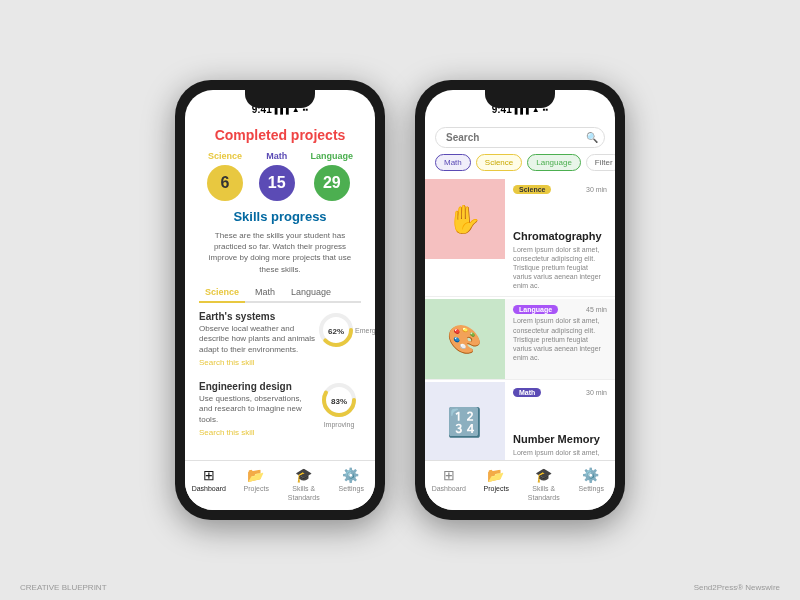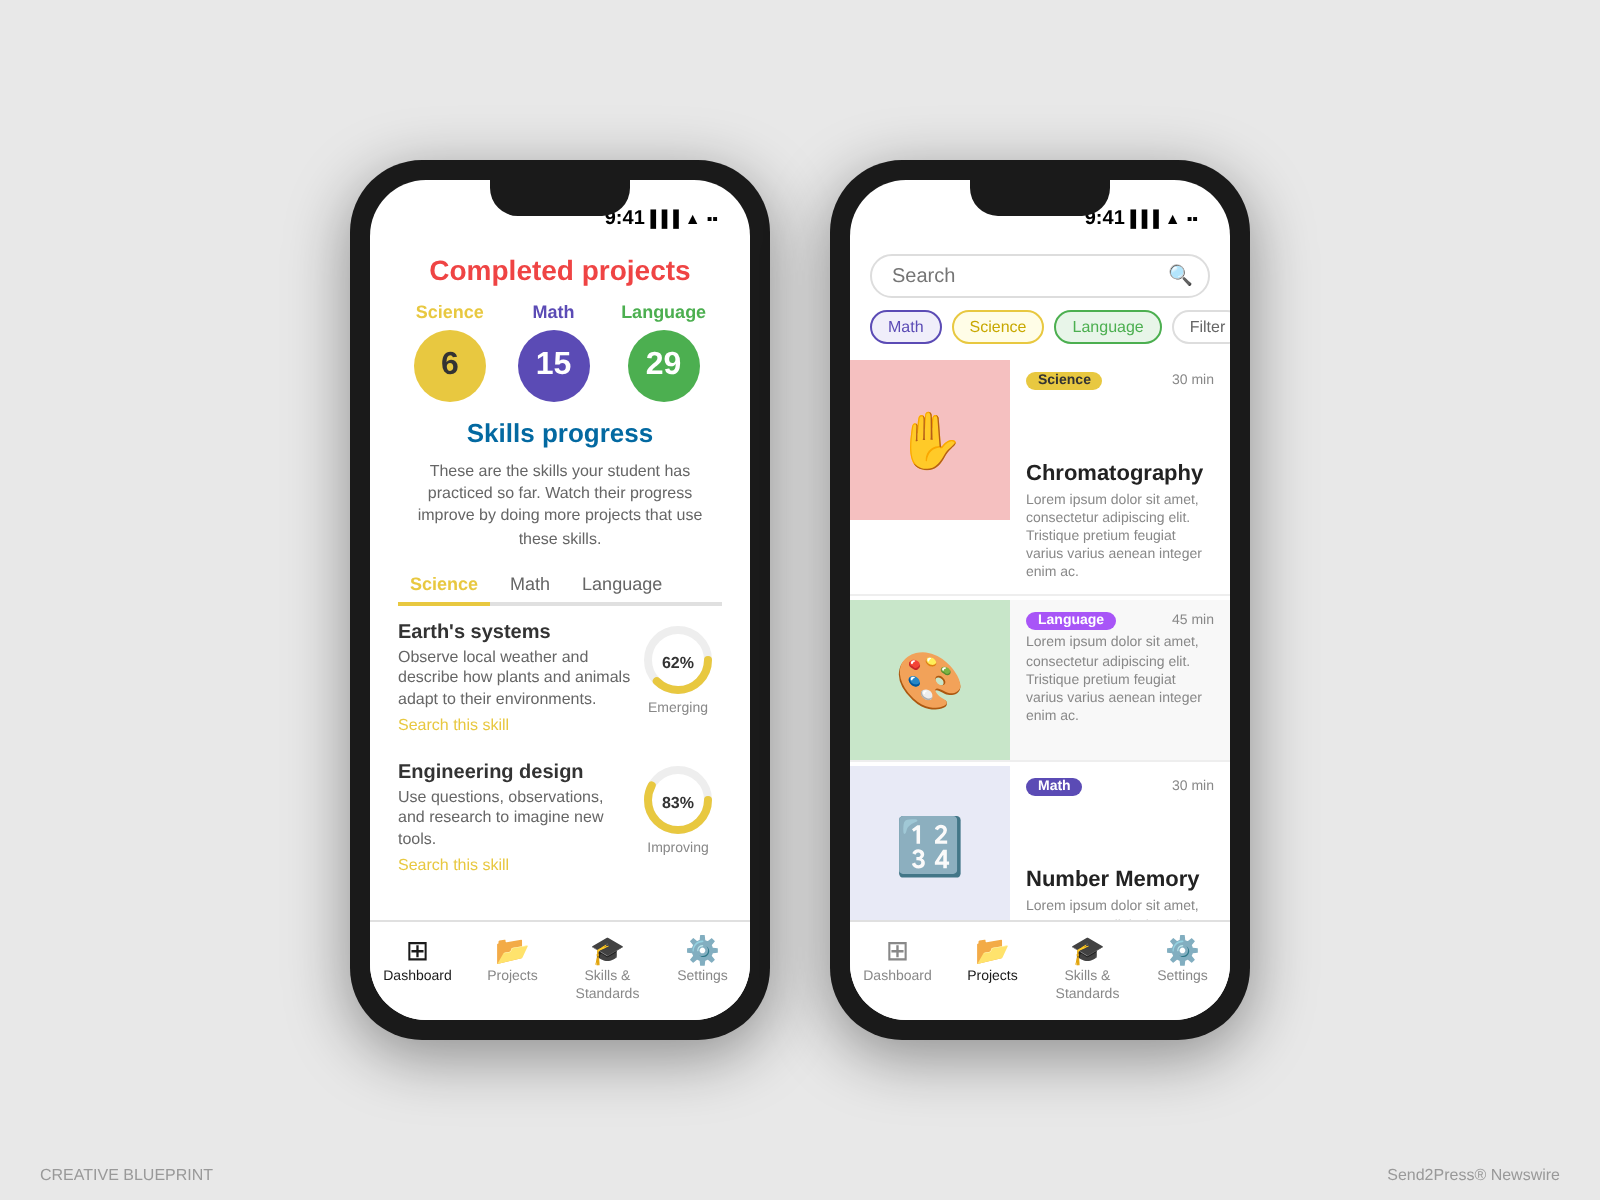--- a/index.html
+++ b/index.html
@@ -43,21 +43,21 @@
       width: 70px;
       height: 18px;
       background: #1a1a1a;
       border-radius: 0 0 14px 14px;
       z-index: 10;
     }
 
     
     .status-bar {
       display: flex;
-      justify-content: flex-end;
+      justify-content: center;
       align-items: center;
       padding: 14px 16px 4px;
       font-size: 9px;
       font-weight: 600;
       flex-shrink: 0;
       z-index: 5;
     }
     .status-time { font-size: 10px; font-weight: 700; }
     .status-icons { display: flex; gap: 3px; align-items: center; font-size: 8px; }
 
@@ -218,20 +218,21 @@
       gap: 6px;
       background: #fff;
     }
     .search-bar input {
       border: none;
       outline: none;
       font-size: 10px;
       flex: 1;
       color: #999;
       background: transparent;
+      font-weight: bold;
     }
     .search-icon { font-size: 10px; color: #999; }
 
     .filter-row {
       display: flex;
       padding: 0 10px 8px;
       gap: 5px;
       flex-wrap: nowrap;
     }
     .filter-chip {
@@ -367,21 +368,21 @@
         <div class="tab-item">Language</div>
       </div>
 
       <div class="skill-block">
         <div class="skill-row">
           <div class="skill-info">
             <div class="skill-name">Earth's systems</div>
             <div class="skill-desc">Observe local weather and describe how plants and animals adapt to their environments.</div>
             <div class="skill-search">Search this skill</div>
           </div>
-          <div style="display:flex;flex-direction:column;align-items:center;flex-shrink:0;width:44px;">
+          <div style="display:flex;flex-direction:row;align-items:center;flex-shrink:0;width:44px;">
             <svg class="skill-donut" viewBox="0 0 38 38">
               <circle cx="19" cy="19" r="15" fill="none" stroke="#eee" stroke-width="4"></circle>
               <circle cx="19" cy="19" r="15" fill="none" stroke="#e8c840" stroke-width="4" stroke-dasharray="58.9 94.2" stroke-dashoffset="23.6" stroke-linecap="round"></circle>
               <text x="19" y="23" text-anchor="middle" font-size="8" font-weight="700" fill="#333">62%</text>
             </svg>
             <div class="skill-status">Emerging</div>
           </div>
         </div>
       </div>
 

